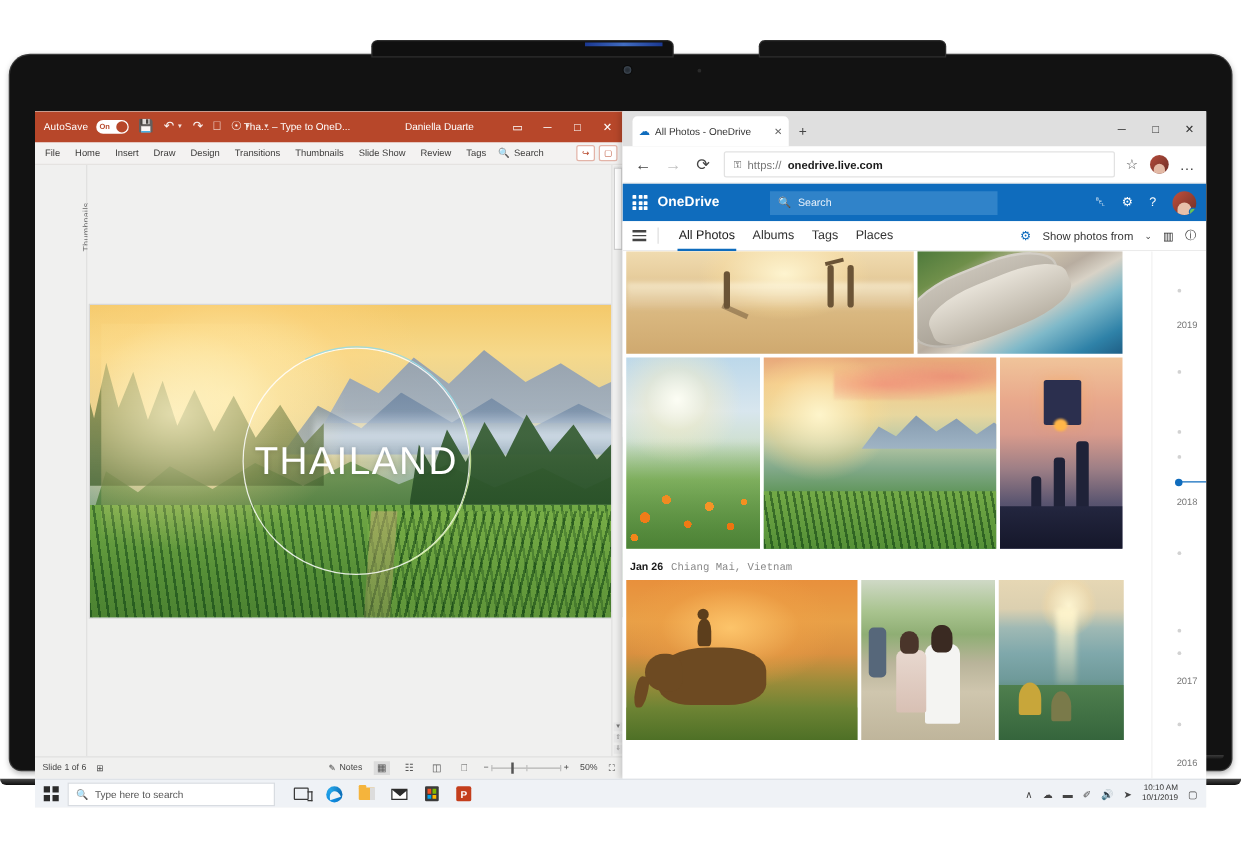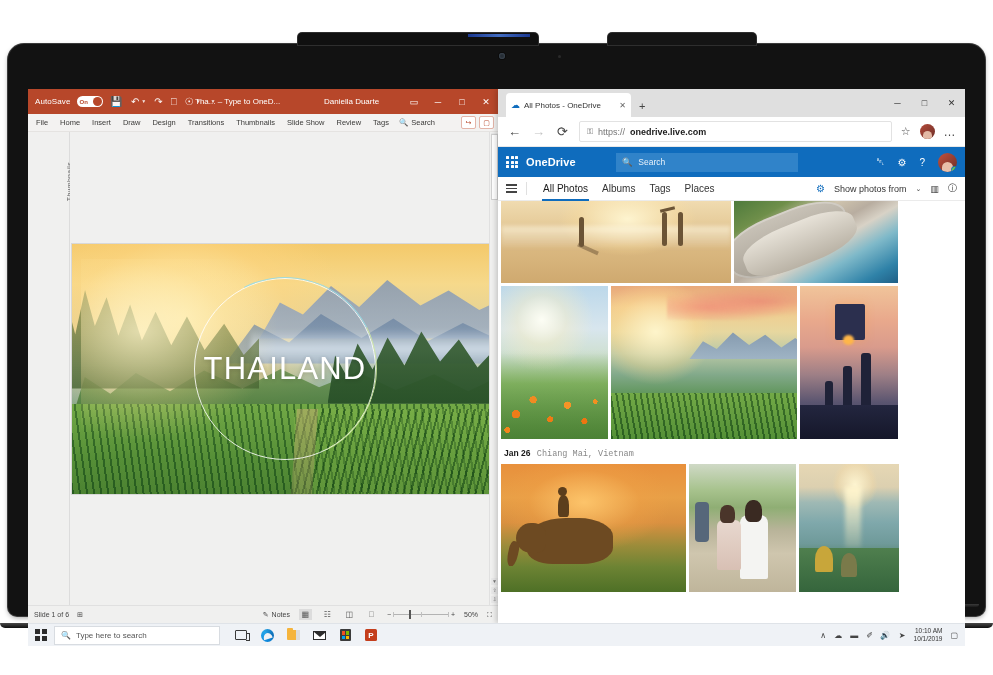--- a/index.html
+++ b/index.html
@@ -745,20 +745,36 @@
             <span style="position:absolute;left:6%;top:30%;width:14px;height:40px;background:#56677a;border-radius:4px"></span>
           </div>
           <div class="ph p-cliff" style="width:100px;height:128px">
             <span class="cliff-shine"></span>
             <span style="position:absolute;left:0;bottom:0;width:100%;height:34%;background:linear-gradient(180deg,#4f7f4e,#35653c)"></span>
             <span style="position:absolute;left:16%;bottom:16%;width:18px;height:26px;background:#c8a63a;border-radius:50% 50% 10% 10%"></span>
             <span style="position:absolute;left:42%;bottom:12%;width:16px;height:24px;background:#7a7a4a;border-radius:50% 50% 10% 10%"></span>
           </div>
         </div>
 
+        <div class="timeline">
+          <span class="tl-dot" style="top:30px"></span>
+          <span class="tl-year" style="top:54px">2019</span>
+          <span class="tl-dot" style="top:95px"></span>
+          <span class="tl-dot" style="top:143px"></span>
+          <span class="tl-dot" style="top:163px"></span>
+          <span class="tl-active-dot" style="top:182px"></span>
+          <span class="tl-active-line" style="top:184px"></span>
+          <span class="tl-year" style="top:196px">2018</span>
+          <span class="tl-dot" style="top:240px"></span>
+          <span class="tl-dot" style="top:302px"></span>
+          <span class="tl-dot" style="top:320px"></span>
+          <span class="tl-year" style="top:339px">2017</span>
+          <span class="tl-dot" style="top:377px"></span>
+          <span class="tl-year" style="top:405px">2016</span>
+        </div>
       </div>
     </div>
 
     <div id="taskbar">
       <span class="start-btn">
         <span class="win-logo">
             <i></i>
             <i></i>
             <i></i>
             <i></i>

